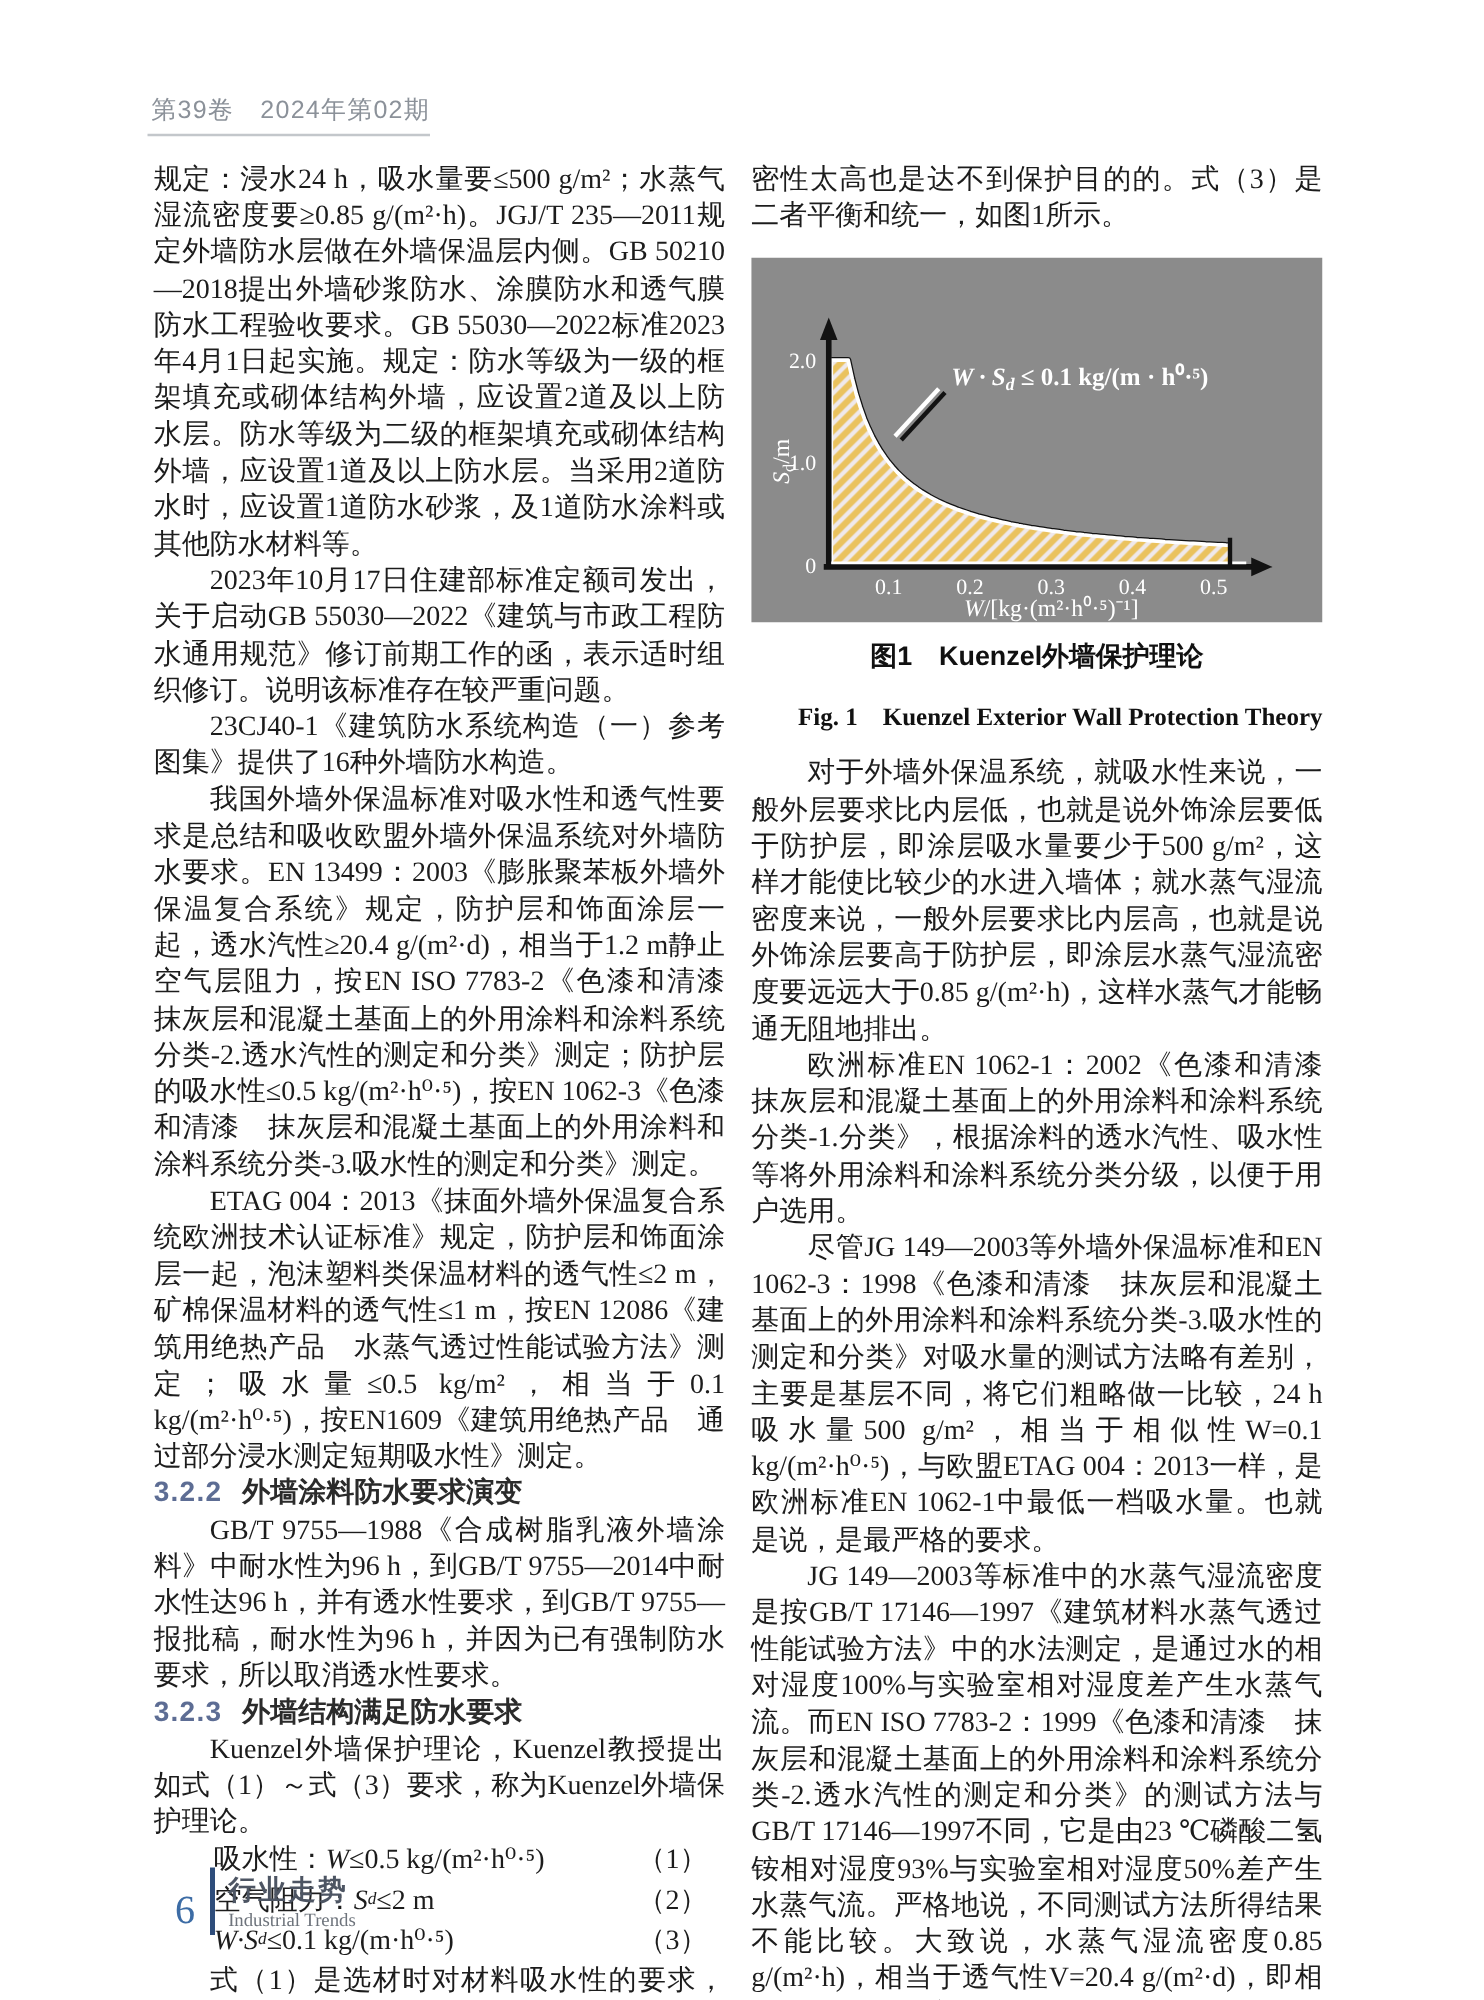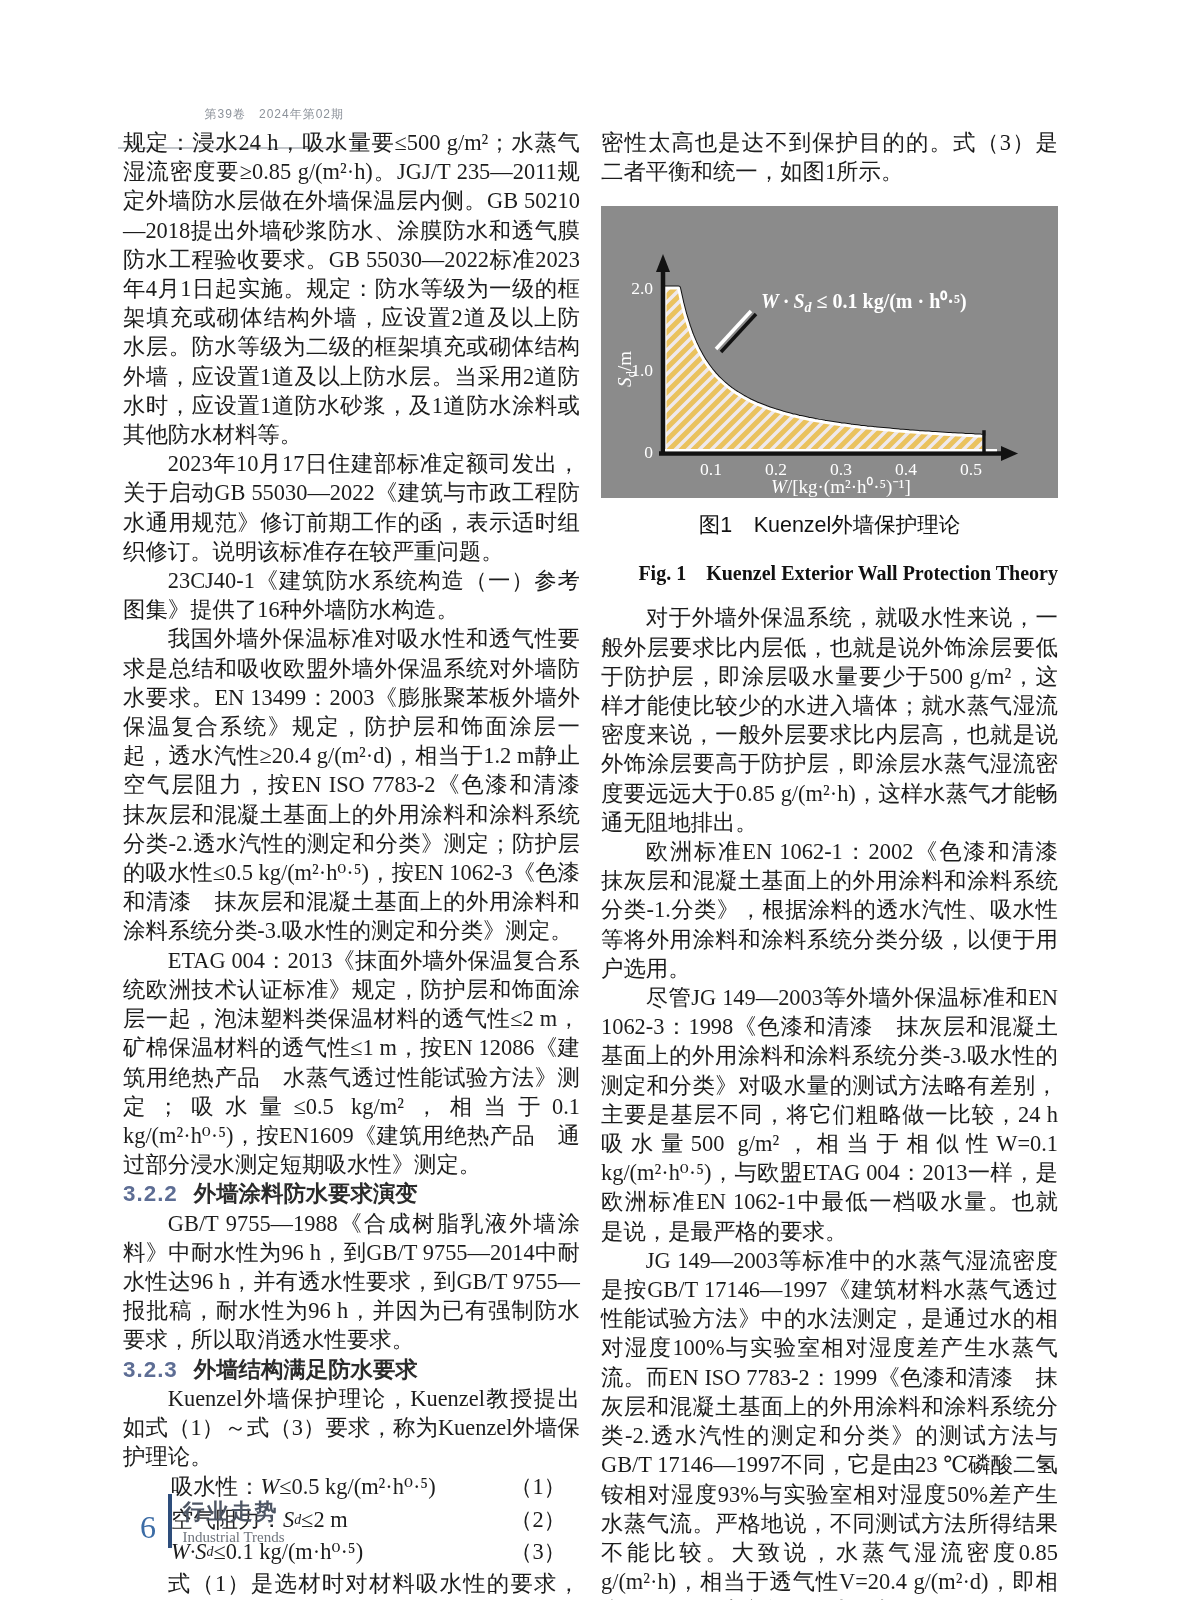--- a/index.html
+++ b/index.html
@@ -2,21 +2,21 @@
 <html><head>
 <meta charset="utf-8">
 <style>
   html,body { margin:0; padding:0; background:#ffffff; }
   body { width:1187px; height:1600px; font-family:"Liberation Serif","DejaVu Serif",serif; color:#1c1c1c; position:relative; }
   .page { position:absolute; inset:0; background:#fff; }
 
   
   .header { position:absolute; top:74px; left:118px; width:935px; display:flex; justify-content:space-between; align-items:flex-end; }
   .header .jname { width:345px; border-bottom:2px solid #c3c7cb; padding-bottom:6px; font-family:"Liberation Sans",sans-serif; font-size:21px; letter-spacing:6px; color:#8b9199; }
-  .header .jissue { width:226px; border-bottom:2px solid #c3c7cb; padding-bottom:24px; font-family:"Liberation Sans",sans-serif; font-size:12px; color:#8b9199; text-align:right; letter-spacing:1px;margin-top:32px; }
+  .header .jissue { width:226px; border-bottom:2px solid #c3c7cb; padding-bottom:6px; font-family:"Liberation Sans",sans-serif; font-size:20px; color:#8b9199; text-align:right; letter-spacing:1px; }
 
   
   .col { position:absolute; top:128px; width:457px; }
   .col-left { left:123px; }
   .col-right { left:601px; }
   p.body { margin:0; font-size:22.4px; line-height:29.2px; text-align:justify; text-indent:2em; word-break:break-word; }
   p.body.noindent { text-indent:0; }
 
   .h3 { display:flex; align-items:baseline; font-size:22.4px; line-height:29.2px; }
   .h3 .num { font-family:"Liberation Sans",sans-serif; font-weight:bold; color:#5d6d94; letter-spacing:1px; }
@@ -24,21 +24,21 @@
 
   .eq { display:flex; align-items:flex-end; font-size:22.4px; line-height:32.5px; padding-left:48px; }
   .eq .evar { font-style:italic; }
   .eq sub { font-size:0.62em; }
   .eq .enum { margin-left:auto; padding-right:14px; }
 
   
   .fig-wrap { margin-top:20px; margin-bottom:16px; }
   .figure-box { width:457px; height:292px; }
   .figure-box svg { display:block; }
-  .cap-zh { margin-top:12px; text-align:center; font-family:"Liberation Sans",sans-serif; font-weight:normal; font-size:21.5px; color:#111; }
+  .cap-zh { margin-top:12px; text-align:center; font-family:"Liberation Sans",sans-serif; font-weight:bold; font-size:21.5px; color:#111; }
   .cap-en { margin-top:21px; text-align:right; font-family:"Liberation Serif",serif; font-weight:bold; font-size:20px; color:#111; }
 
   
   .footer { position:absolute; left:140px; top:1494px; display:flex; align-items:center; }
   .footer .pno { font-size:32px; color:#3c6ca5; margin-right:12px; transform:translateY(6px); }
   .footer .bar { width:3.5px; height:54px; background:#2e4d7b; margin-right:11px; }
   .footer .sec { display:flex; flex-direction:column; justify-content:center; }
   .footer .sec-zh { font-family:"Liberation Sans",sans-serif; font-weight:bold; font-size:22px; color:#4d5563; letter-spacing:2px; }
   .footer .sec-en { font-family:"Liberation Serif",serif; font-size:15px; color:#6e747c; margin-top:2px; }
 </style>

